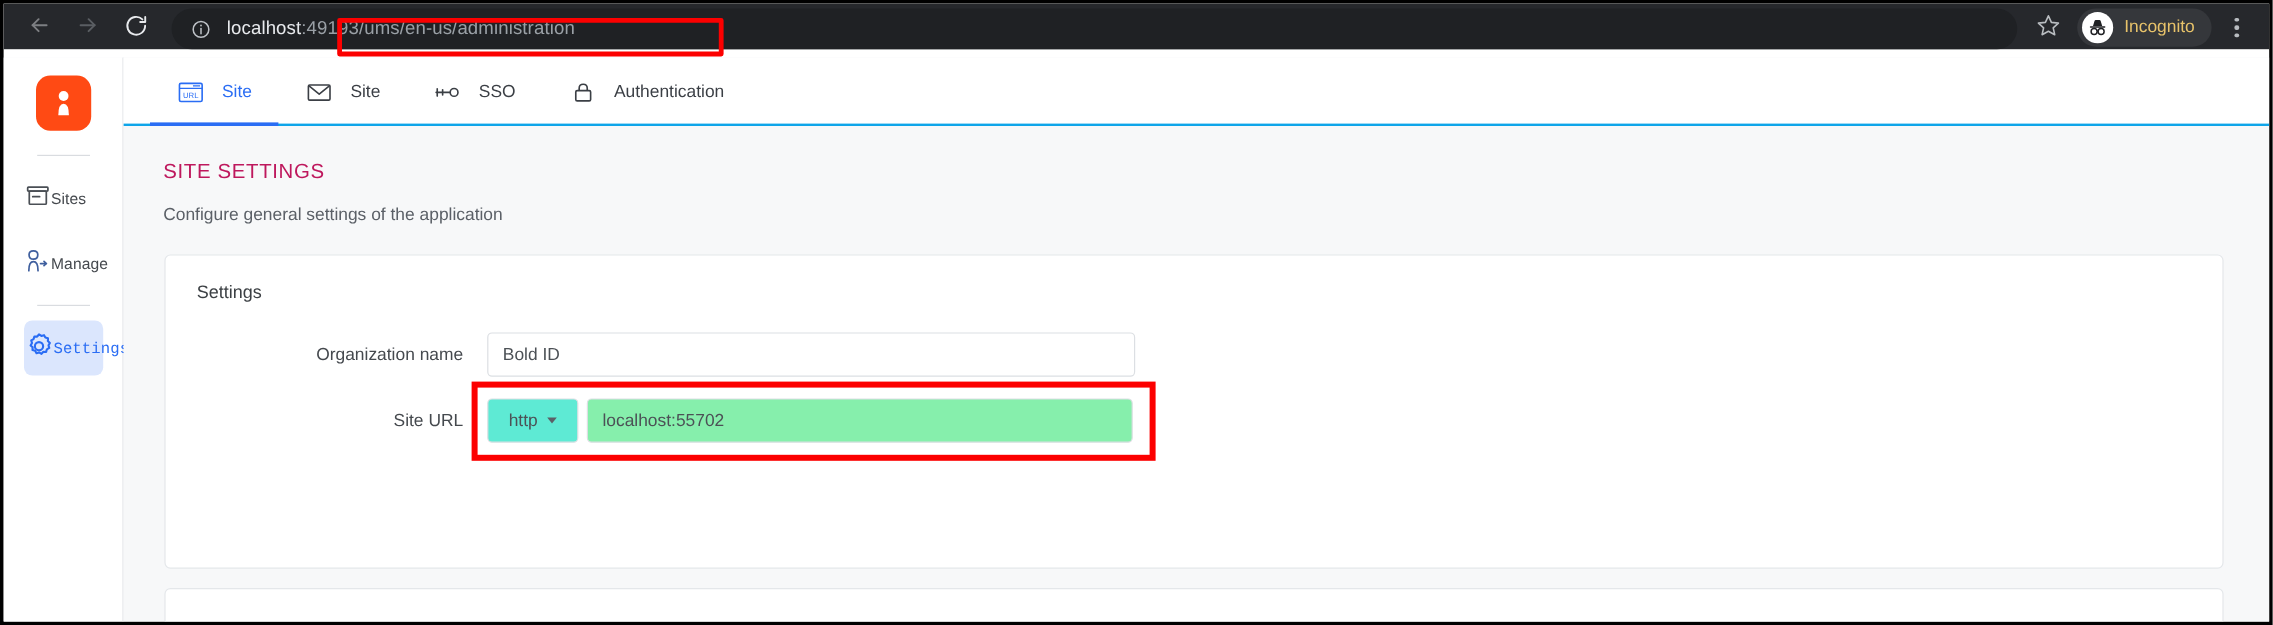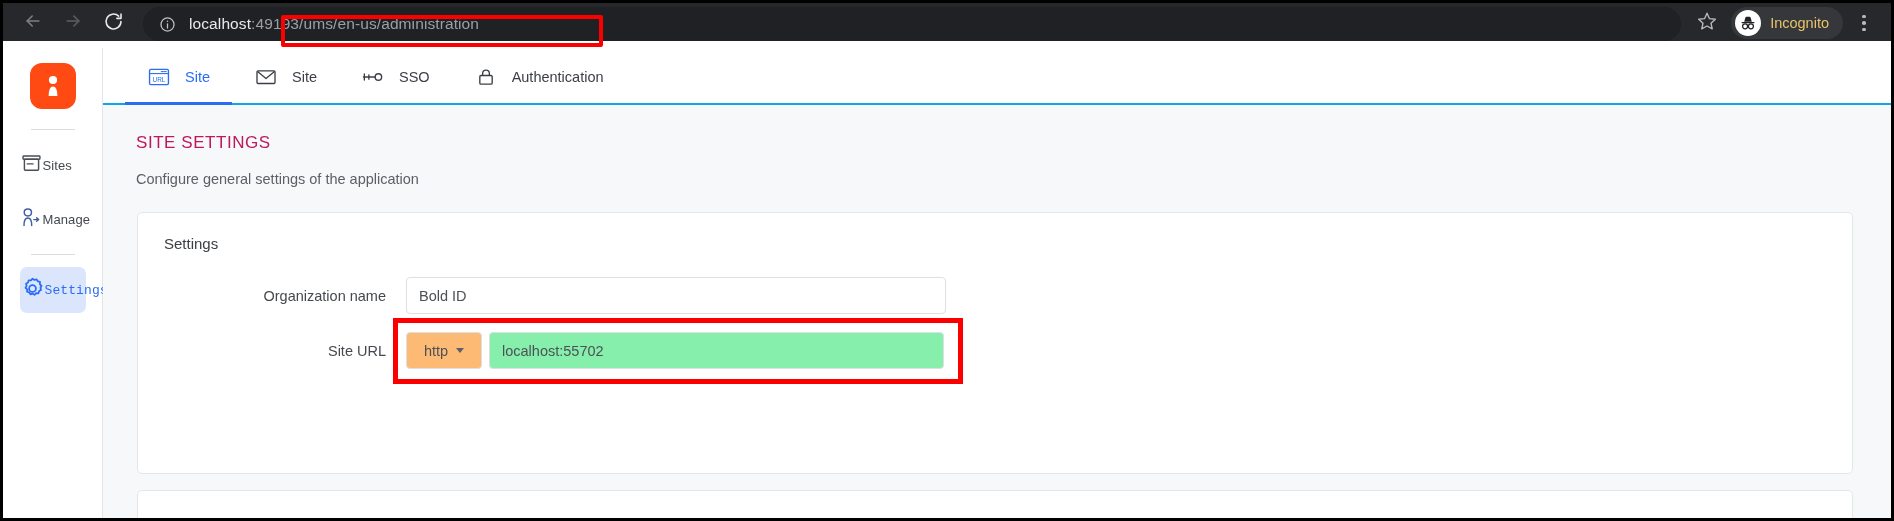--- a/index.html
+++ b/index.html
@@ -317,21 +317,21 @@
   .input-group {
     display: flex;
     align-items: stretch;
     position: relative;
   }
   .proto-select {
     width: 76px;
     height: 37px;
     border: 1px solid #dcdfe3;
     border-radius: 4px;
-    background: #fdba74;
+    background: #5eead4;
     display: flex;
     align-items: center;
     justify-content: center;
     font-size: 14.5px;
     color: #4c5156;
     margin-right: 7px;
   }
   .caret {
     width: 0; height: 0;
     border-left: 4.5px solid transparent;

